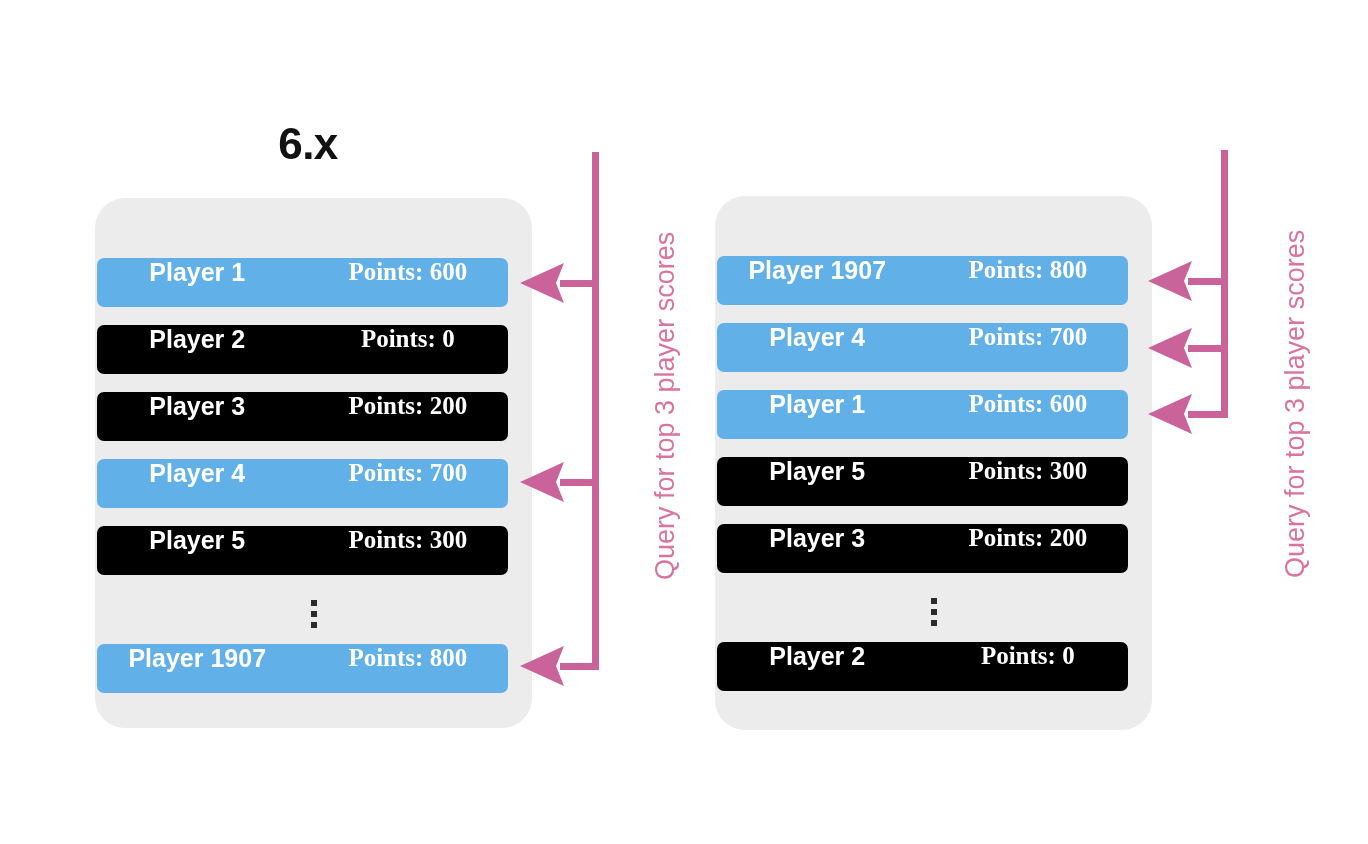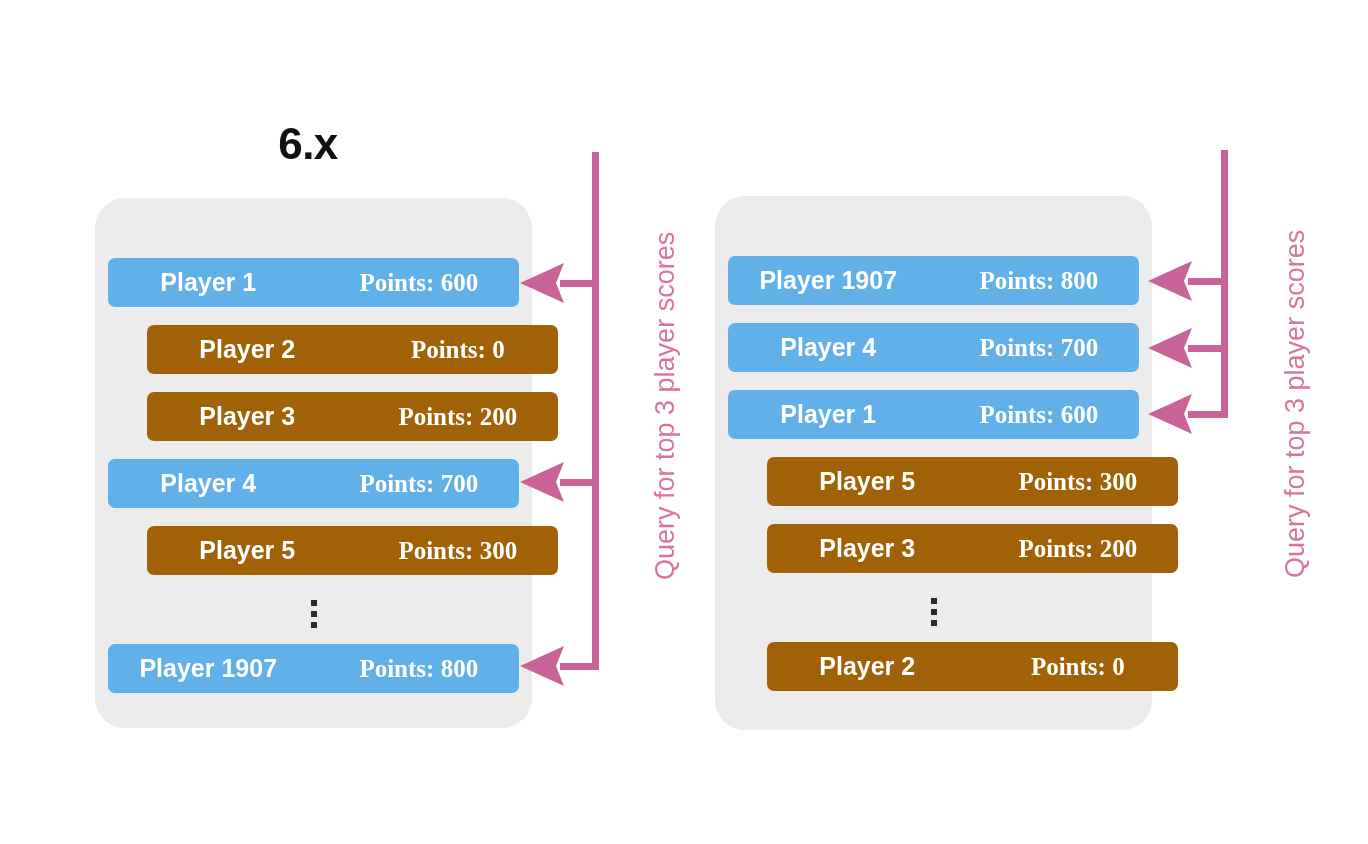--- a/index.html
+++ b/index.html
@@ -42,31 +42,31 @@
     position: absolute;
     background: #ececec;
     border-radius: 30px;
   }
   #panel-left  { left: 95px;  top: 198px; width: 437px; height: 530px; }
   #panel-right { left: 715px; top: 196px; width: 437px; height: 534px; }
 
   
   .row {
     position: absolute;
-    left: 13px;
+    left: 2px;
     width: 411px;
     height: 49px;
     border-radius: 7px;
     display: flex;
-    align-items: center;
+    align-items: flex-start;
     box-sizing: border-box;
     padding: 0 2px;
   }
   .row.blue { background: #62b0e8; }
-  .row.grey { background: #a16207; margin-left: 39px; }
+  .row.grey { background: #000000; }
   .row .cell {
     flex: 1 1 50%;
     text-align: center;
     color: #ffffff;
     font-size: 25px;
     font-weight: 700;
     white-space: nowrap;
     letter-spacing: 0px;
   }
   .row .cell.name   { padding-right: 10px; }

